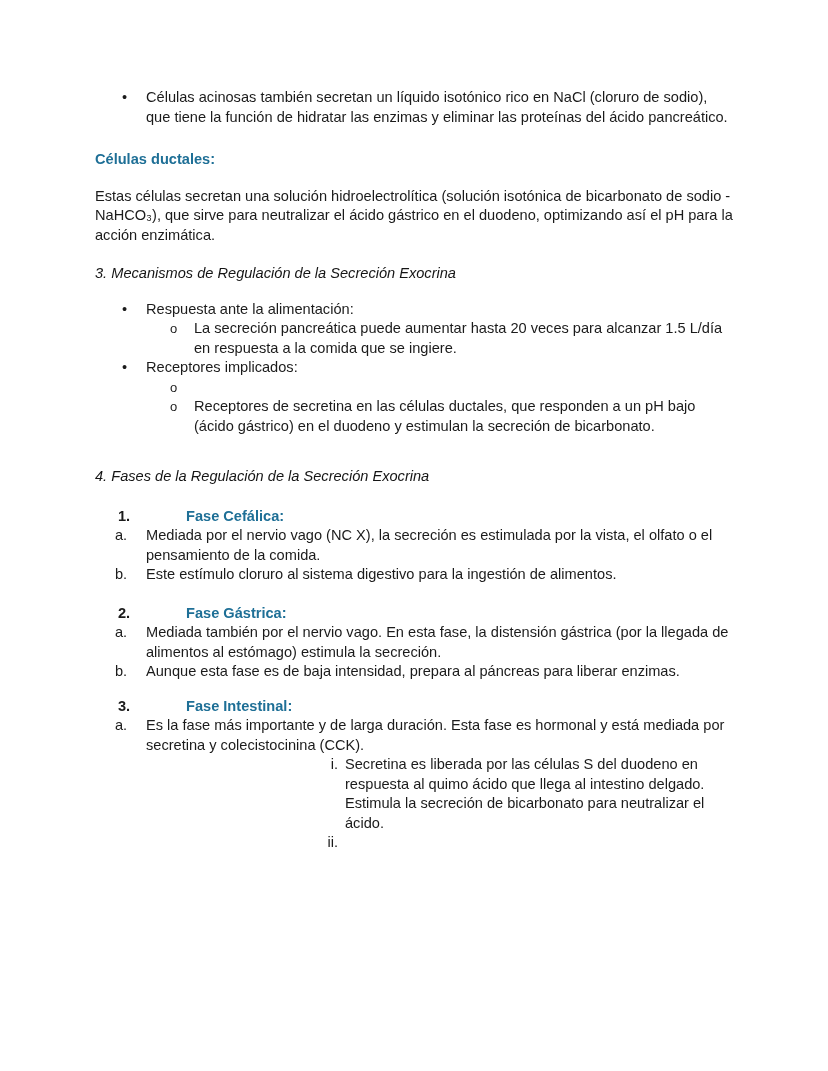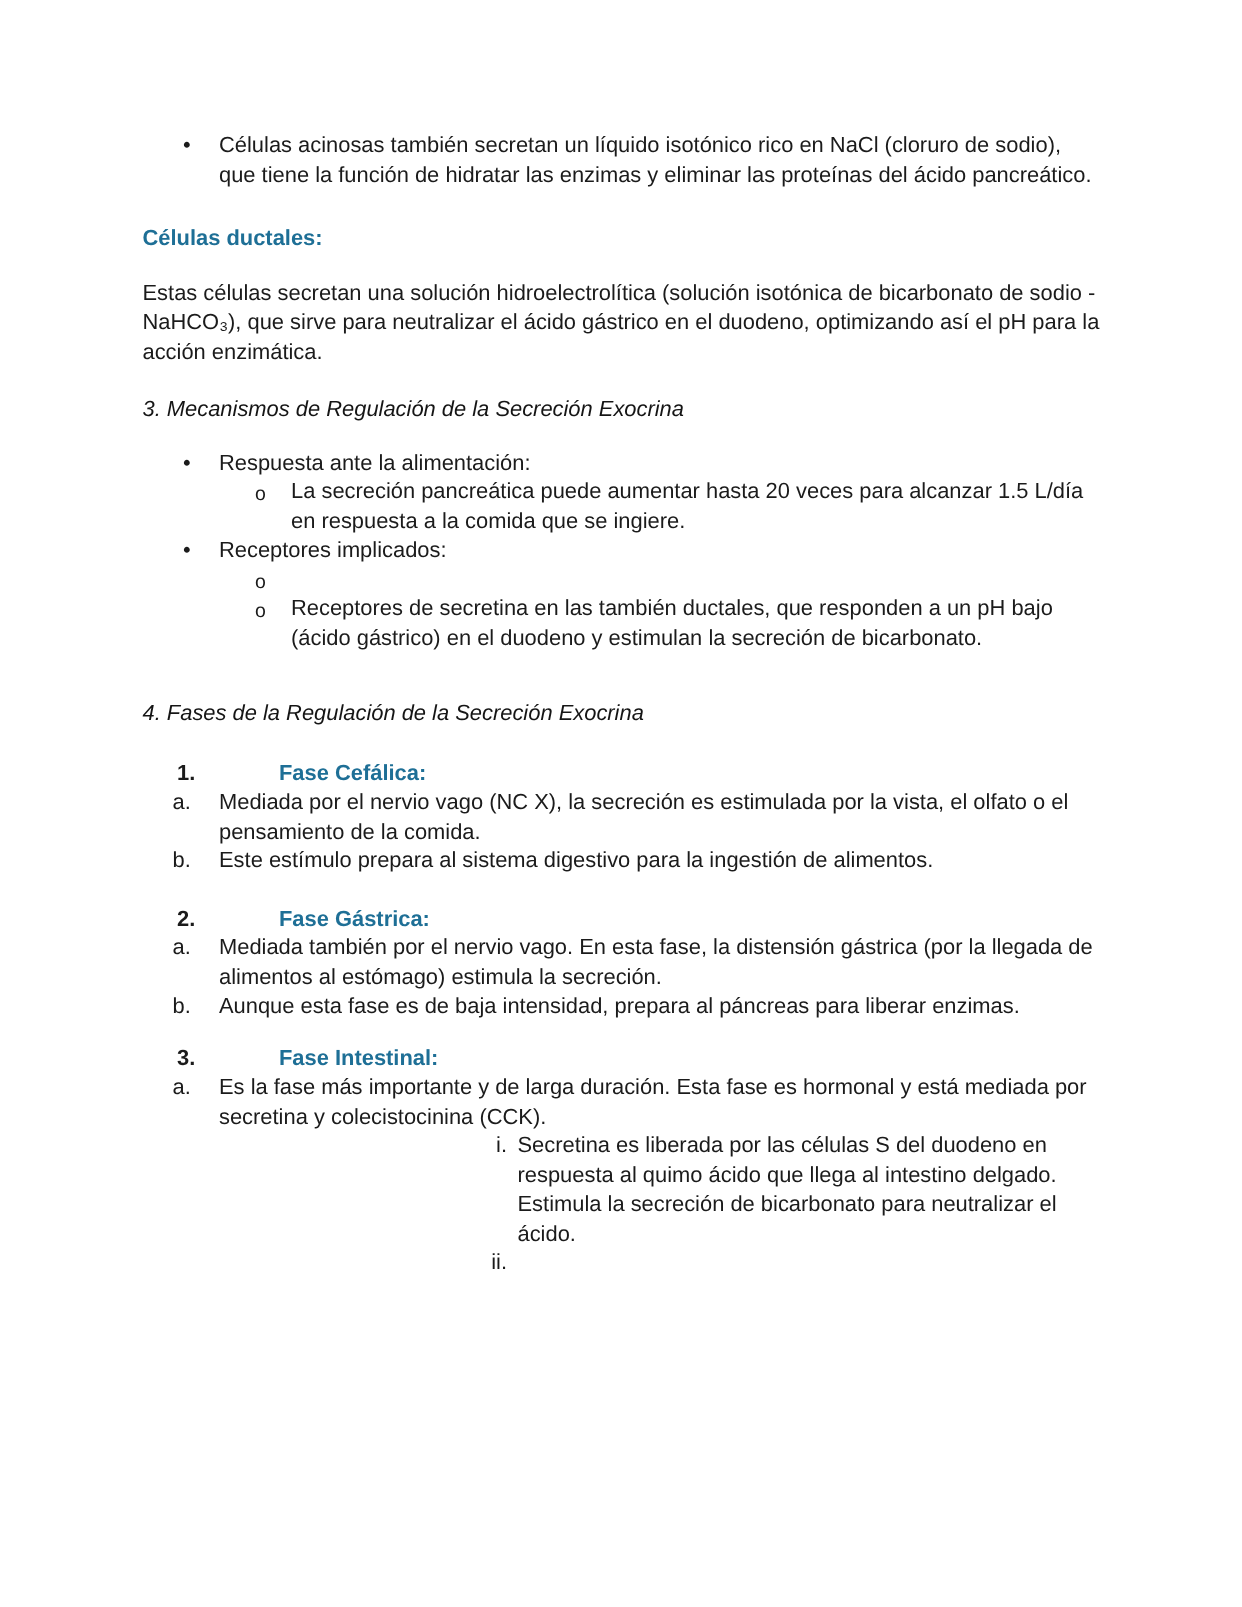--- a/index.html
+++ b/index.html
@@ -86,38 +86,38 @@
     </div>
     <div class="row bullet-row">
       <span class="marker">•</span>
       <span class="txt">Receptores implicados:</span>
     </div>
     <div class="row circle-row">
       <span class="marker">o</span>
     </div>
     <div class="row circle-row">
       <span class="marker">o</span>
-      <span class="txt">Receptores de secretina en las también ductales, que responden a un pH bajo (ácido gástrico) en el duodeno y estimulan la secreción de bicarbonato.</span>
+      <span class="txt">Receptores de secretina en las células ductales, que responden a un pH bajo (ácido gástrico) en el duodeno y estimulan la secreción de bicarbonato.</span>
     </div>
   </div>
 
   <div class="section-heading sec4">4. Fases de la Regulación de la Secreción Exocrina</div>
 
   <div class="phase phase-1">
     <div class="row num-row">
       <span class="marker">1.</span>
       <span class="txt b accent">Fase Cefálica:</span>
     </div>
     <div class="row letter-row">
       <span class="marker">a.</span>
       <span class="txt">Mediada por el nervio vago (NC X), la secreción es estimulada por la vista, el olfato o el pensamiento de la comida.</span>
     </div>
     <div class="row letter-row">
       <span class="marker">b.</span>
-      <span class="txt">Este estímulo prepara al sistema digestivo para la ingestión de alimentos.</span>
+      <span class="txt">Este estímulo cloruro al sistema digestivo para la ingestión de alimentos.</span>
     </div>
   </div>
 
   <div class="phase phase-2">
     <div class="row num-row">
       <span class="marker">2.</span>
       <span class="txt b accent">Fase Gástrica:</span>
     </div>
     <div class="row letter-row">
       <span class="marker">a.</span>

